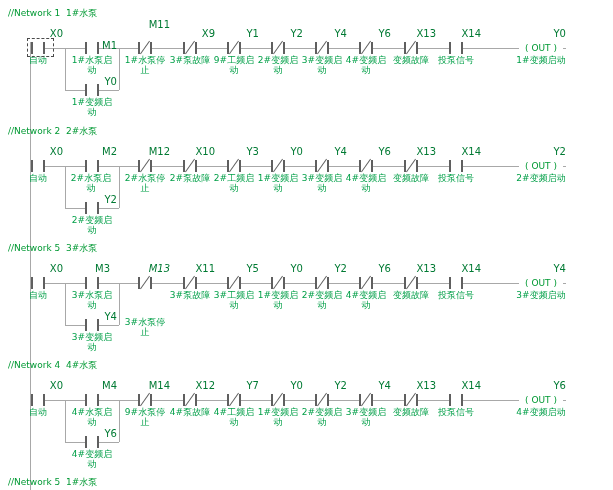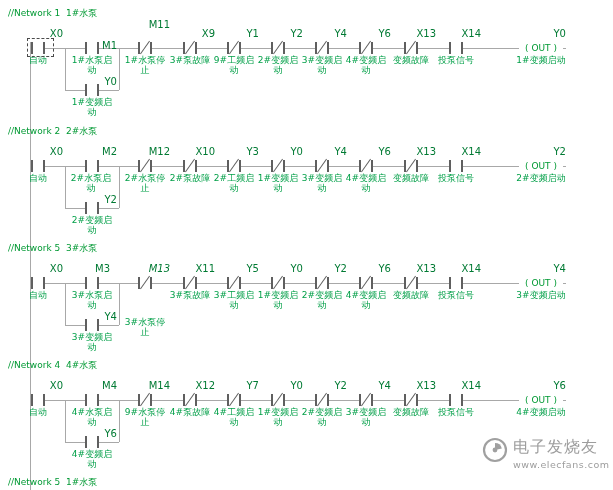--- a/index.html
+++ b/index.html
@@ -32,31 +32,20 @@
 
   .watermark { position:absolute; left:482px; top:437px; display:flex; align-items:flex-start; gap:5px;
                color:var(--wm,#9d9d9d); }
   .wm-brand  { font-size:16px; line-height:20px; letter-spacing:1px; color:var(--wm,#9d9d9d); }
   .wm-url    { font-size:9.5px; line-height:12px; letter-spacing:.5px; margin-top:2px; color:var(--wm,#9d9d9d); }
 </style>
 </head>
 <body>
 
 <div id="ladder">
-  <div class="watermark">
-    <svg width="26" height="26" viewBox="0 0 26 26">
-      <circle cx="13" cy="13" r="11" fill="none" stroke="#a0a0a0" stroke-width="2.2"></circle>
-      <path d="M13 6a7 7 0 0 1 6.8 5.4L13 13z" fill="#a0a0a0"></path>
-      <circle cx="13" cy="13" r="2.4" fill="#a0a0a0"></circle>
-    </svg>
-    <div class="wm-col">
-      <div class="wm-brand">电子发烧友</div>
-      <div class="wm-url">www.elecfans.com</div>
-    </div>
-  </div>
 <div class="vline" style="left: 30px; top: 42px; height: 448px;"></div>
     <div class="net-header" style="left: 8px; top: 8px;">//Network 1  1#水泵</div>
     <div class="hline" style="left: 30px; top: 48px; width: 536px;"></div>
     <div class="addr" style="left: 13px; top: 29px; width: 50px;">X0</div>
     <div class="contact" style="left: 30px; top: 40px;">
       <div class="gap"></div>
       <div class="bar l"></div>
       <div class="bar r"></div>
     </div>
     <div class="cmt" style="left: 15px; top: 55px; width: 46px;">自动</div>

